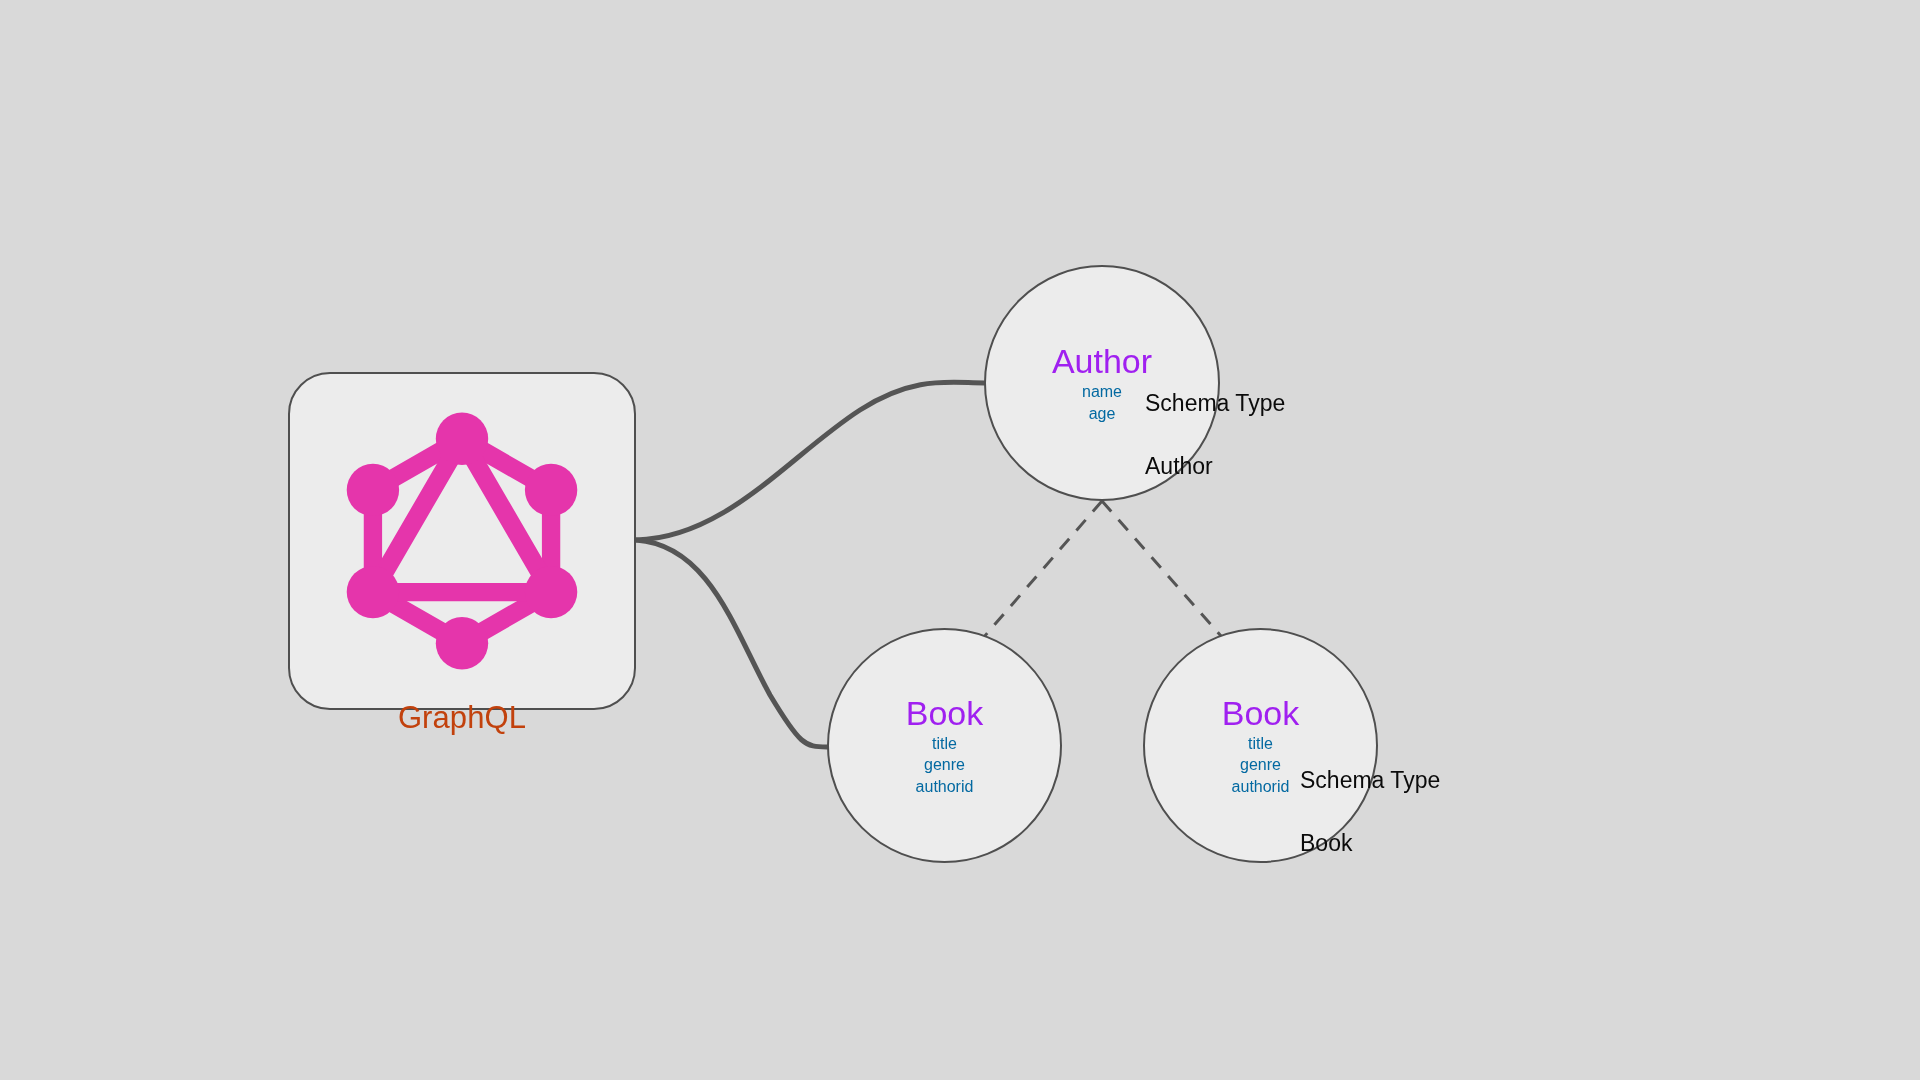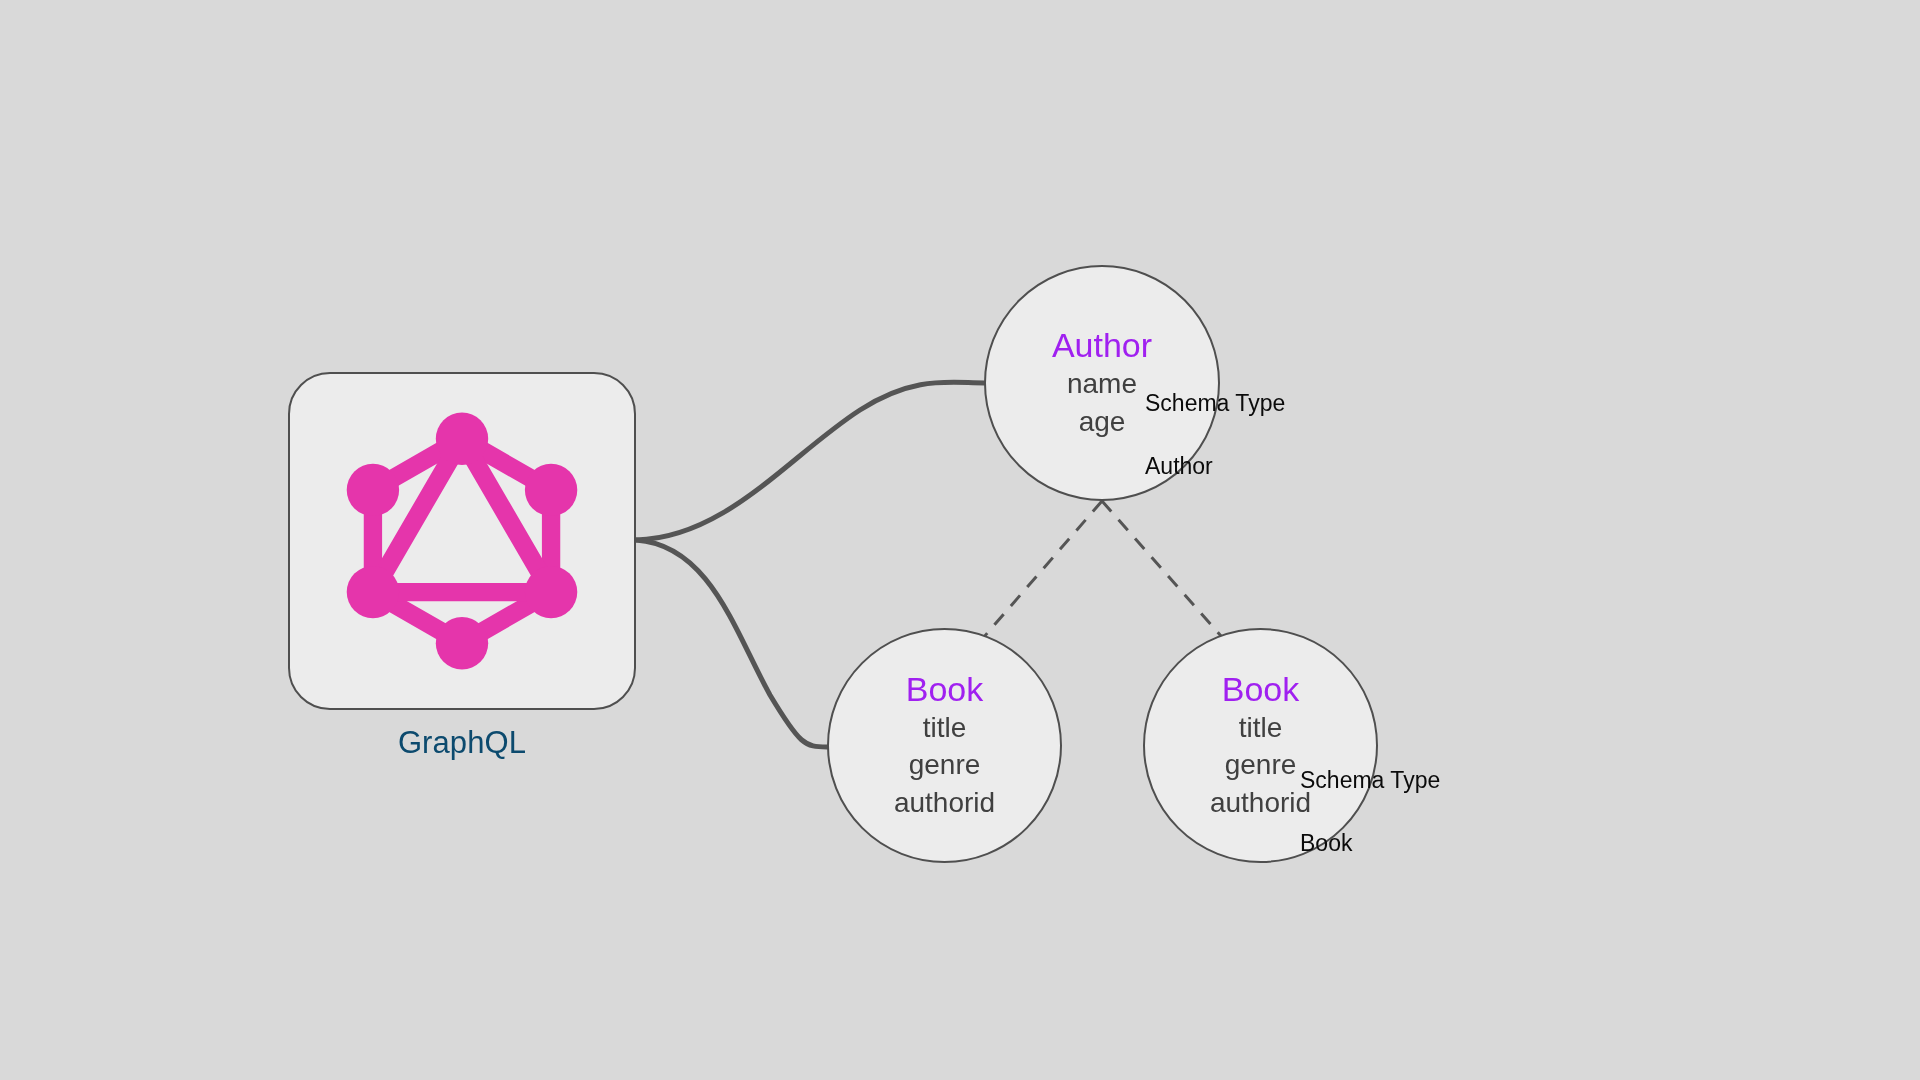--- a/index.html
+++ b/index.html
@@ -45,25 +45,25 @@
     position: absolute;
     left: 50%;
     top: 50%;
     transform: translate(-50%, -50%);
     width: 262px;
     height: 262px;
   }
   .logo-caption {
     position: absolute;
     left: 288px;
-    top: 725px;
+    top: 700px;
     width: 348px;
     text-align: center;
     font-size: 31px;
-    color: #0c4a6e;
+    color: #c2410c;
     letter-spacing: 0.1px;
   }
 
   
   .node {
     position: absolute;
     border-radius: 50%;
     background: #ececec;
     border: 2.1px solid #4f4f4f;
     box-sizing: border-box;
@@ -79,22 +79,22 @@
     font-size: 34px;
     line-height: 1.12;
     margin-bottom: 1px;
   }
   .node-fields {
     display: flex;
     flex-direction: column;
     align-items: center;
   }
   .node-field {
-    color: #404040;
-    font-size: 28px;
+    color: #0369a1;
+    font-size: 16px;
     line-height: 1.33;
   }
 
   #node-author {
     left: 984px;
     top: 265px;
     width: 236px;
     height: 236px;
   }
   #node-book-1 {

